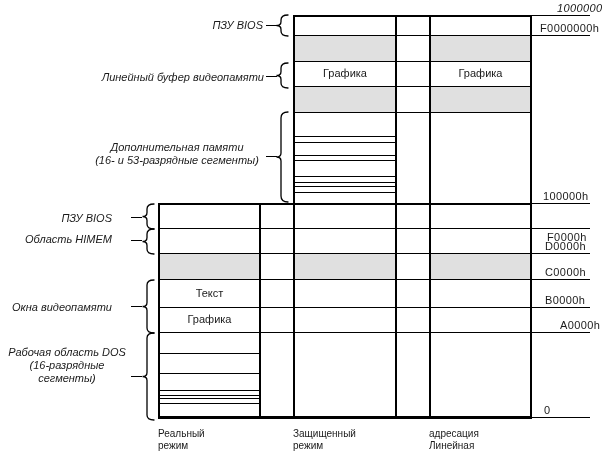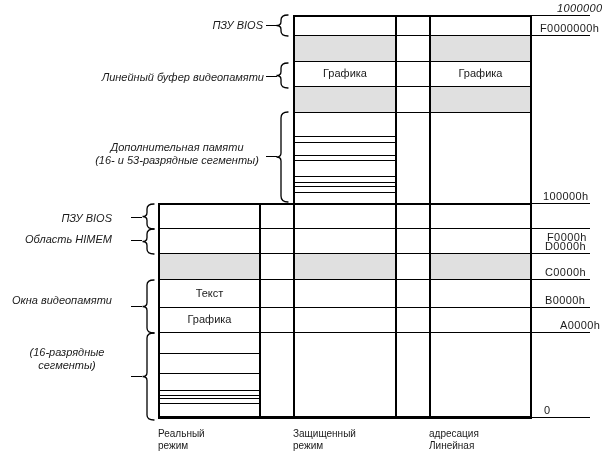--- a/index.html
+++ b/index.html
@@ -96,22 +96,23 @@
 
   <div class="lbl lblr" style="left:100px;top:19px;width:163px;">ПЗУ BIOS</div>
   <div class="lbl lblr" style="left:62px;top:71px;width:202px;">Линейный буфер видеопамяти</div>
   <div class="lbl lblc" style="left:88px;top:141px;width:178px;">
     <div>Дополнительная памяти</div>
     <div>(16- и 53-разрядные сегменты)</div>
   </div>
 
   <div class="lbl lblr" style="left:0px;top:212px;width:112px;">ПЗУ BIOS</div>
   <div class="lbl lblr" style="left:0px;top:233px;width:112px;">Область HIMEM</div>
-  <div class="lbl lblr" style="left:0px;top:294px;width:112px;">Окна видеопамяти</div>
+  <div class="lbl lblr" style="left:0px;top:301px;width:112px;">Окна видеопамяти</div>
   <div class="lbl lblc" style="left:0px;top:346px;width:134px;">
+    <div>Рабочая область DOS</div>
     <div>(16-разрядные сегменты)</div>
   </div>
 
   <div class="dash" style="left:266px;top:25px;"></div>
   <div class="dash" style="left:266px;top:76px;"></div>
   <div class="dash" style="left:266px;top:156px;"></div>
   <div class="dash" style="left:131px;top:217px;"></div>
   <div class="dash" style="left:131px;top:240px;"></div>
   <div class="dash" style="left:131px;top:306px;"></div>
   <div class="dash" style="left:131px;top:376px;"></div>

